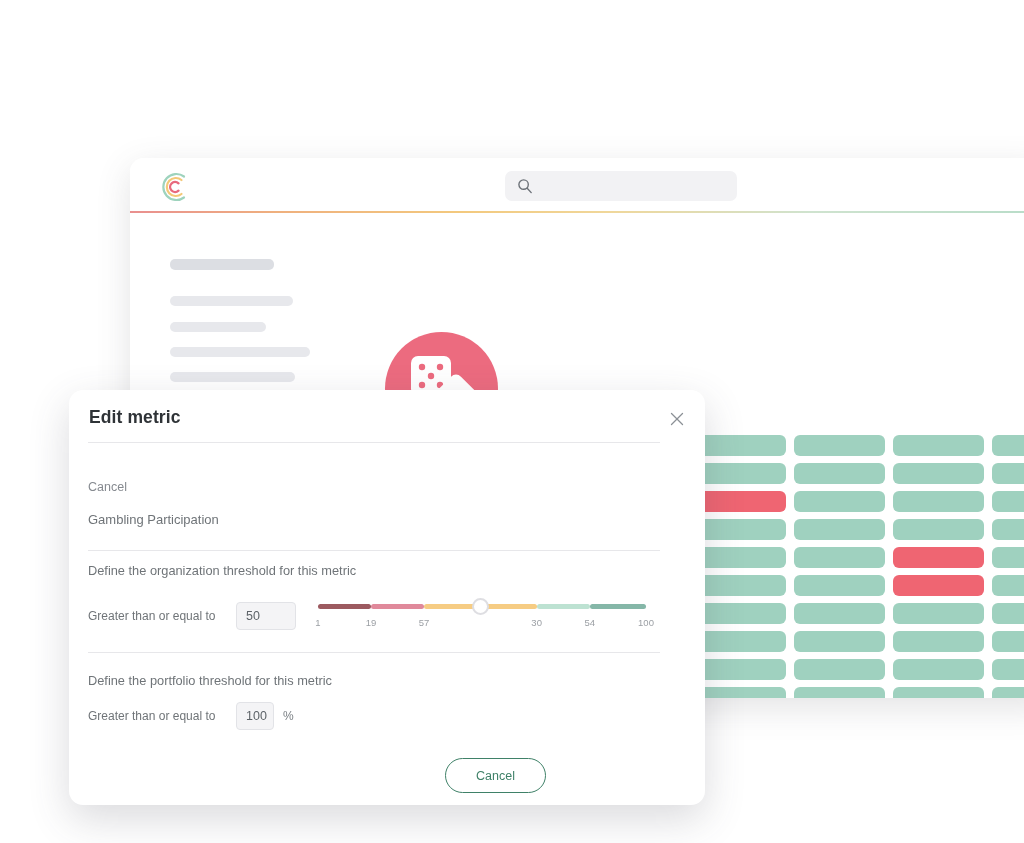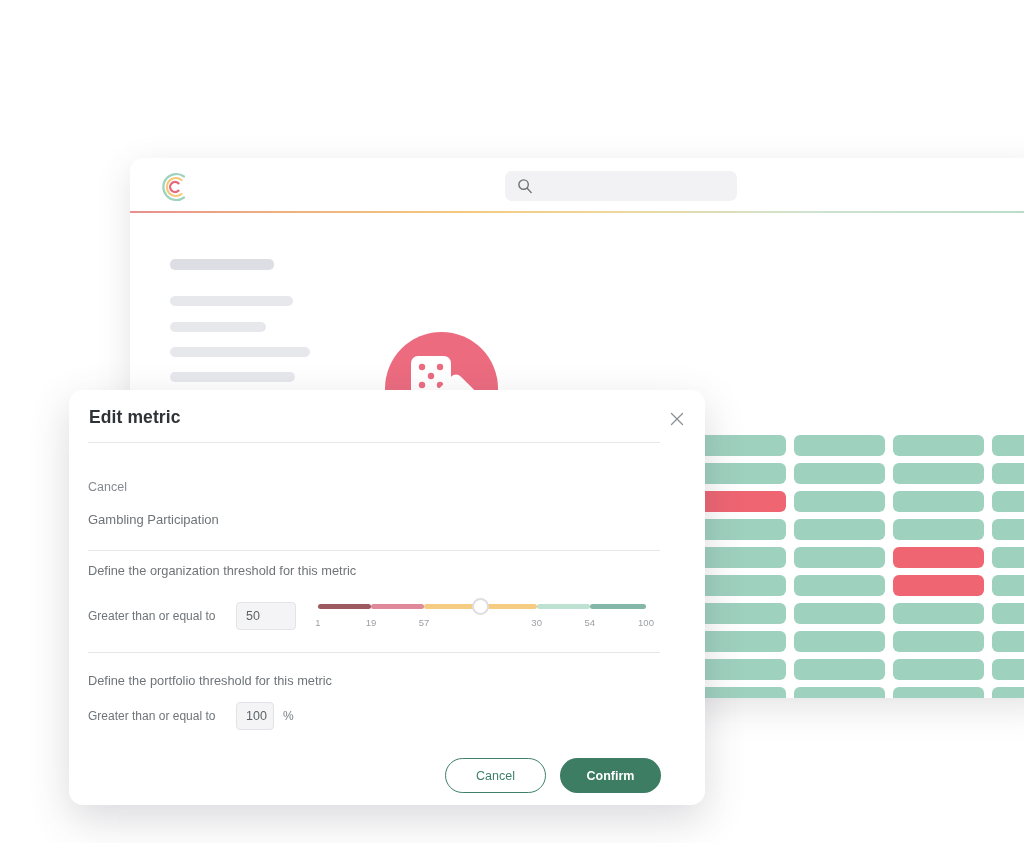--- a/index.html
+++ b/index.html
@@ -428,14 +428,13 @@
   <div class="section-label" id="label-pf-threshold">Define the portfolio threshold for this metric</div>
 
   <div class="row-label" id="label-pf-gte">Greater than or equal to</div>
 
   <input class="num-input" id="input-pf-threshold" type="text" value="100" style="">
 
   <div id="pf-percent-sign">%</div>
 
   <button id="btn-cancel">Cancel</button>
 
-  <button id="btn-confirm">Confirm</button>
 </div>
 
 </body></html>

